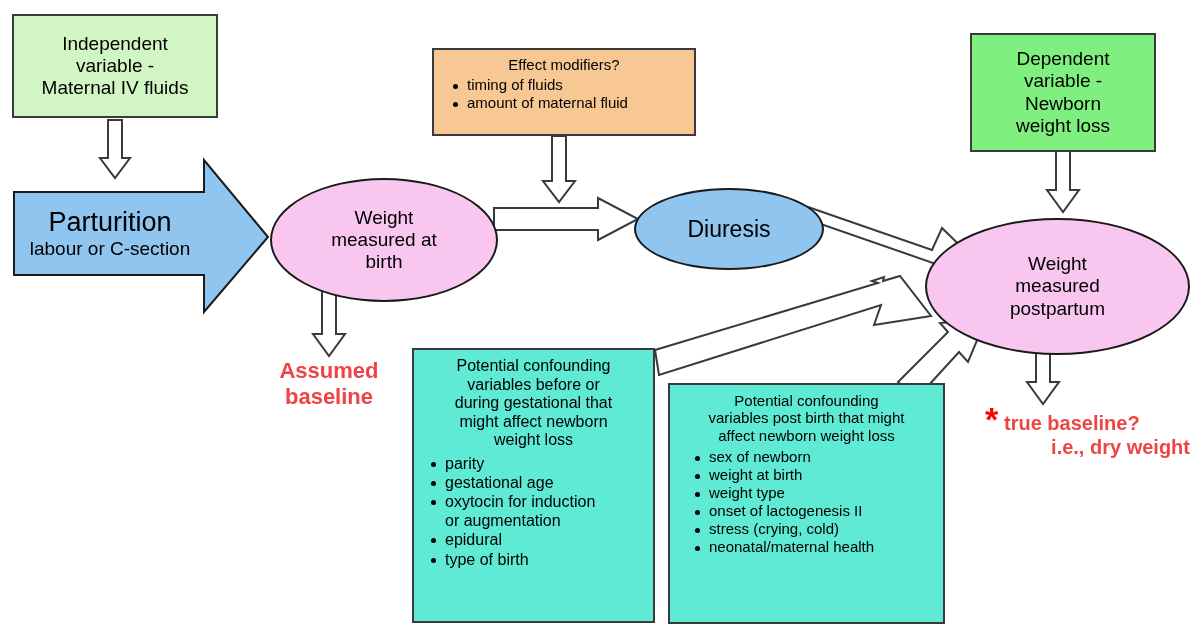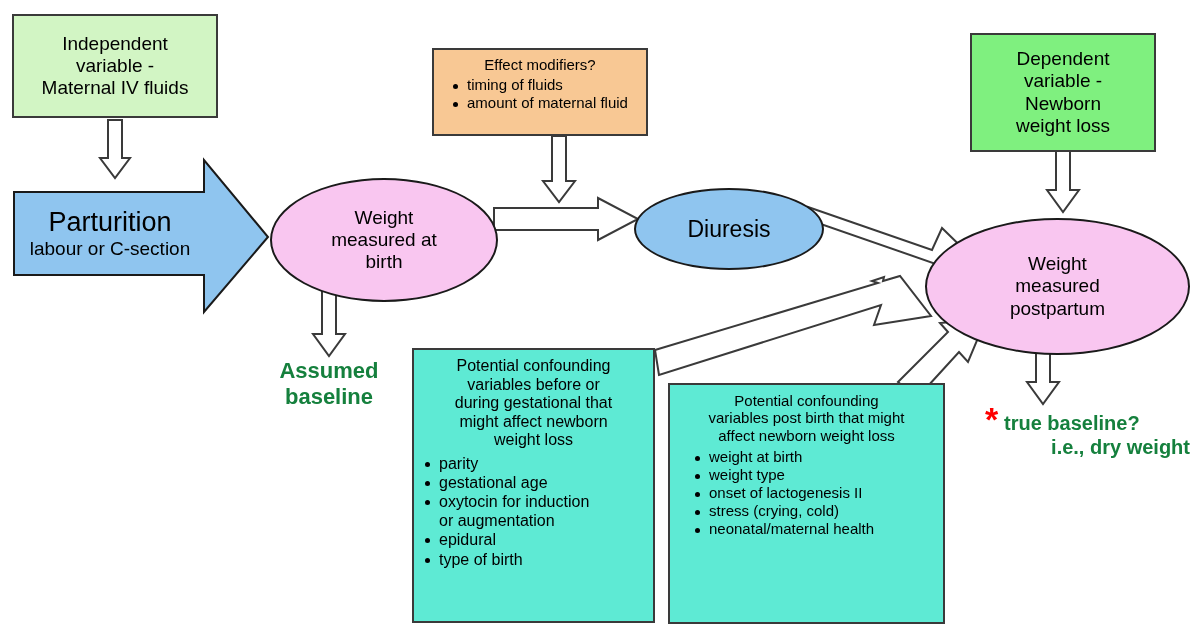--- a/index.html
+++ b/index.html
@@ -68,21 +68,21 @@
     position: absolute;
     left: 3px;
     top: 0.50em;
     width: 5px;
     height: 5px;
     border-radius: 50%;
     background: #000;
   }
   .red-note {
     position: absolute;
-    color: #15803d;
+    color: #ef4444;
     font-weight: bold;
     text-align: center;
     z-index: 6;
     line-height: 1.18;
   }
   .asterisk {
     position: absolute;
     color: #fe0000;
     font-weight: bold;
     z-index: 6;
@@ -126,21 +126,21 @@
     <div class="line" style="font-size:27px;">Parturition</div>
     <div class="line" style="font-size:19px;">labour or C-section</div>
   </div>
 
   <div class="node ellipse-node pink" style="left:270px; top:178px; width:228px; height:124px; font-size:19px;">
     <div class="line">Weight</div>
     <div class="line">measured at</div>
     <div class="line">birth</div>
   </div>
 
-  <div class="node rect-node orange" style="left:432px; top:48px; width:216px; height:88px; font-size:15px; justify-content:flex-start; padding-top:6px;">
+  <div class="node rect-node orange" style="left:432px; top:48px; width:264px; height:88px; font-size:15px; justify-content:flex-start; padding-top:6px;">
     <div class="line">Effect modifiers?</div>
     <ul class="bullets" style="margin-top:3px; padding-left:16px;">
       <li><span class="dot"></span><span>timing of fluids</span></li>
       <li><span class="dot"></span><span>amount of maternal fluid</span></li>
     </ul>
   </div>
 
   <div class="node ellipse-node blue" style="left:634px; top:188px; width:190px; height:82px; font-size:23px;">
     <div class="line">Diuresis</div>
   </div>
@@ -157,35 +157,36 @@
     <div class="line">measured</div>
     <div class="line">postpartum</div>
   </div>
 
   <div class="node rect-node yellow" style="left:412px; top:348px; width:243px; height:275px; font-size:16px; justify-content:flex-start; padding-top:7px; z-index:7;">
     <div class="line">Potential confounding</div>
     <div class="line">variables before or</div>
     <div class="line">during gestational that</div>
     <div class="line">might affect newborn</div>
     <div class="line">weight loss</div>
-    <ul class="bullets" style="margin-top:4px; padding-left:8px;">
+    <ul class="bullets" style="margin-top:4px; padding-left:14px;">
       <li><span class="dot"></span><span>parity</span></li>
       <li><span class="dot"></span><span>gestational age</span></li>
       <li><span class="dot"></span><span>oxytocin for induction</span></li>
       <li class="cont"><span>or augmentation</span></li>
       <li><span class="dot"></span><span>epidural</span></li>
       <li><span class="dot"></span><span>type of birth</span></li>
     </ul>
   </div>
 
   <div class="node rect-node yellow" style="left:668px; top:383px; width:277px; height:241px; font-size:15px; justify-content:flex-start; padding-top:7px; z-index:7;">
     <div class="line">Potential confounding</div>
     <div class="line">variables post birth that might</div>
     <div class="line">affect newborn weight loss</div>
     <ul class="bullets" style="margin-top:4px; padding-left:22px;">
+      <li><span class="dot"></span><span>sex of newborn</span></li>
       <li><span class="dot"></span><span>weight at birth</span></li>
       <li><span class="dot"></span><span>weight type</span></li>
       <li><span class="dot"></span><span>onset of lactogenesis II</span></li>
       <li><span class="dot"></span><span>stress (crying, cold)</span></li>
       <li><span class="dot"></span><span>neonatal/maternal health</span></li>
     </ul>
   </div>
 
   <div class="red-note" style="left:262px; top:358px; width:134px; font-size:22px;">
     <div>Assumed</div>

